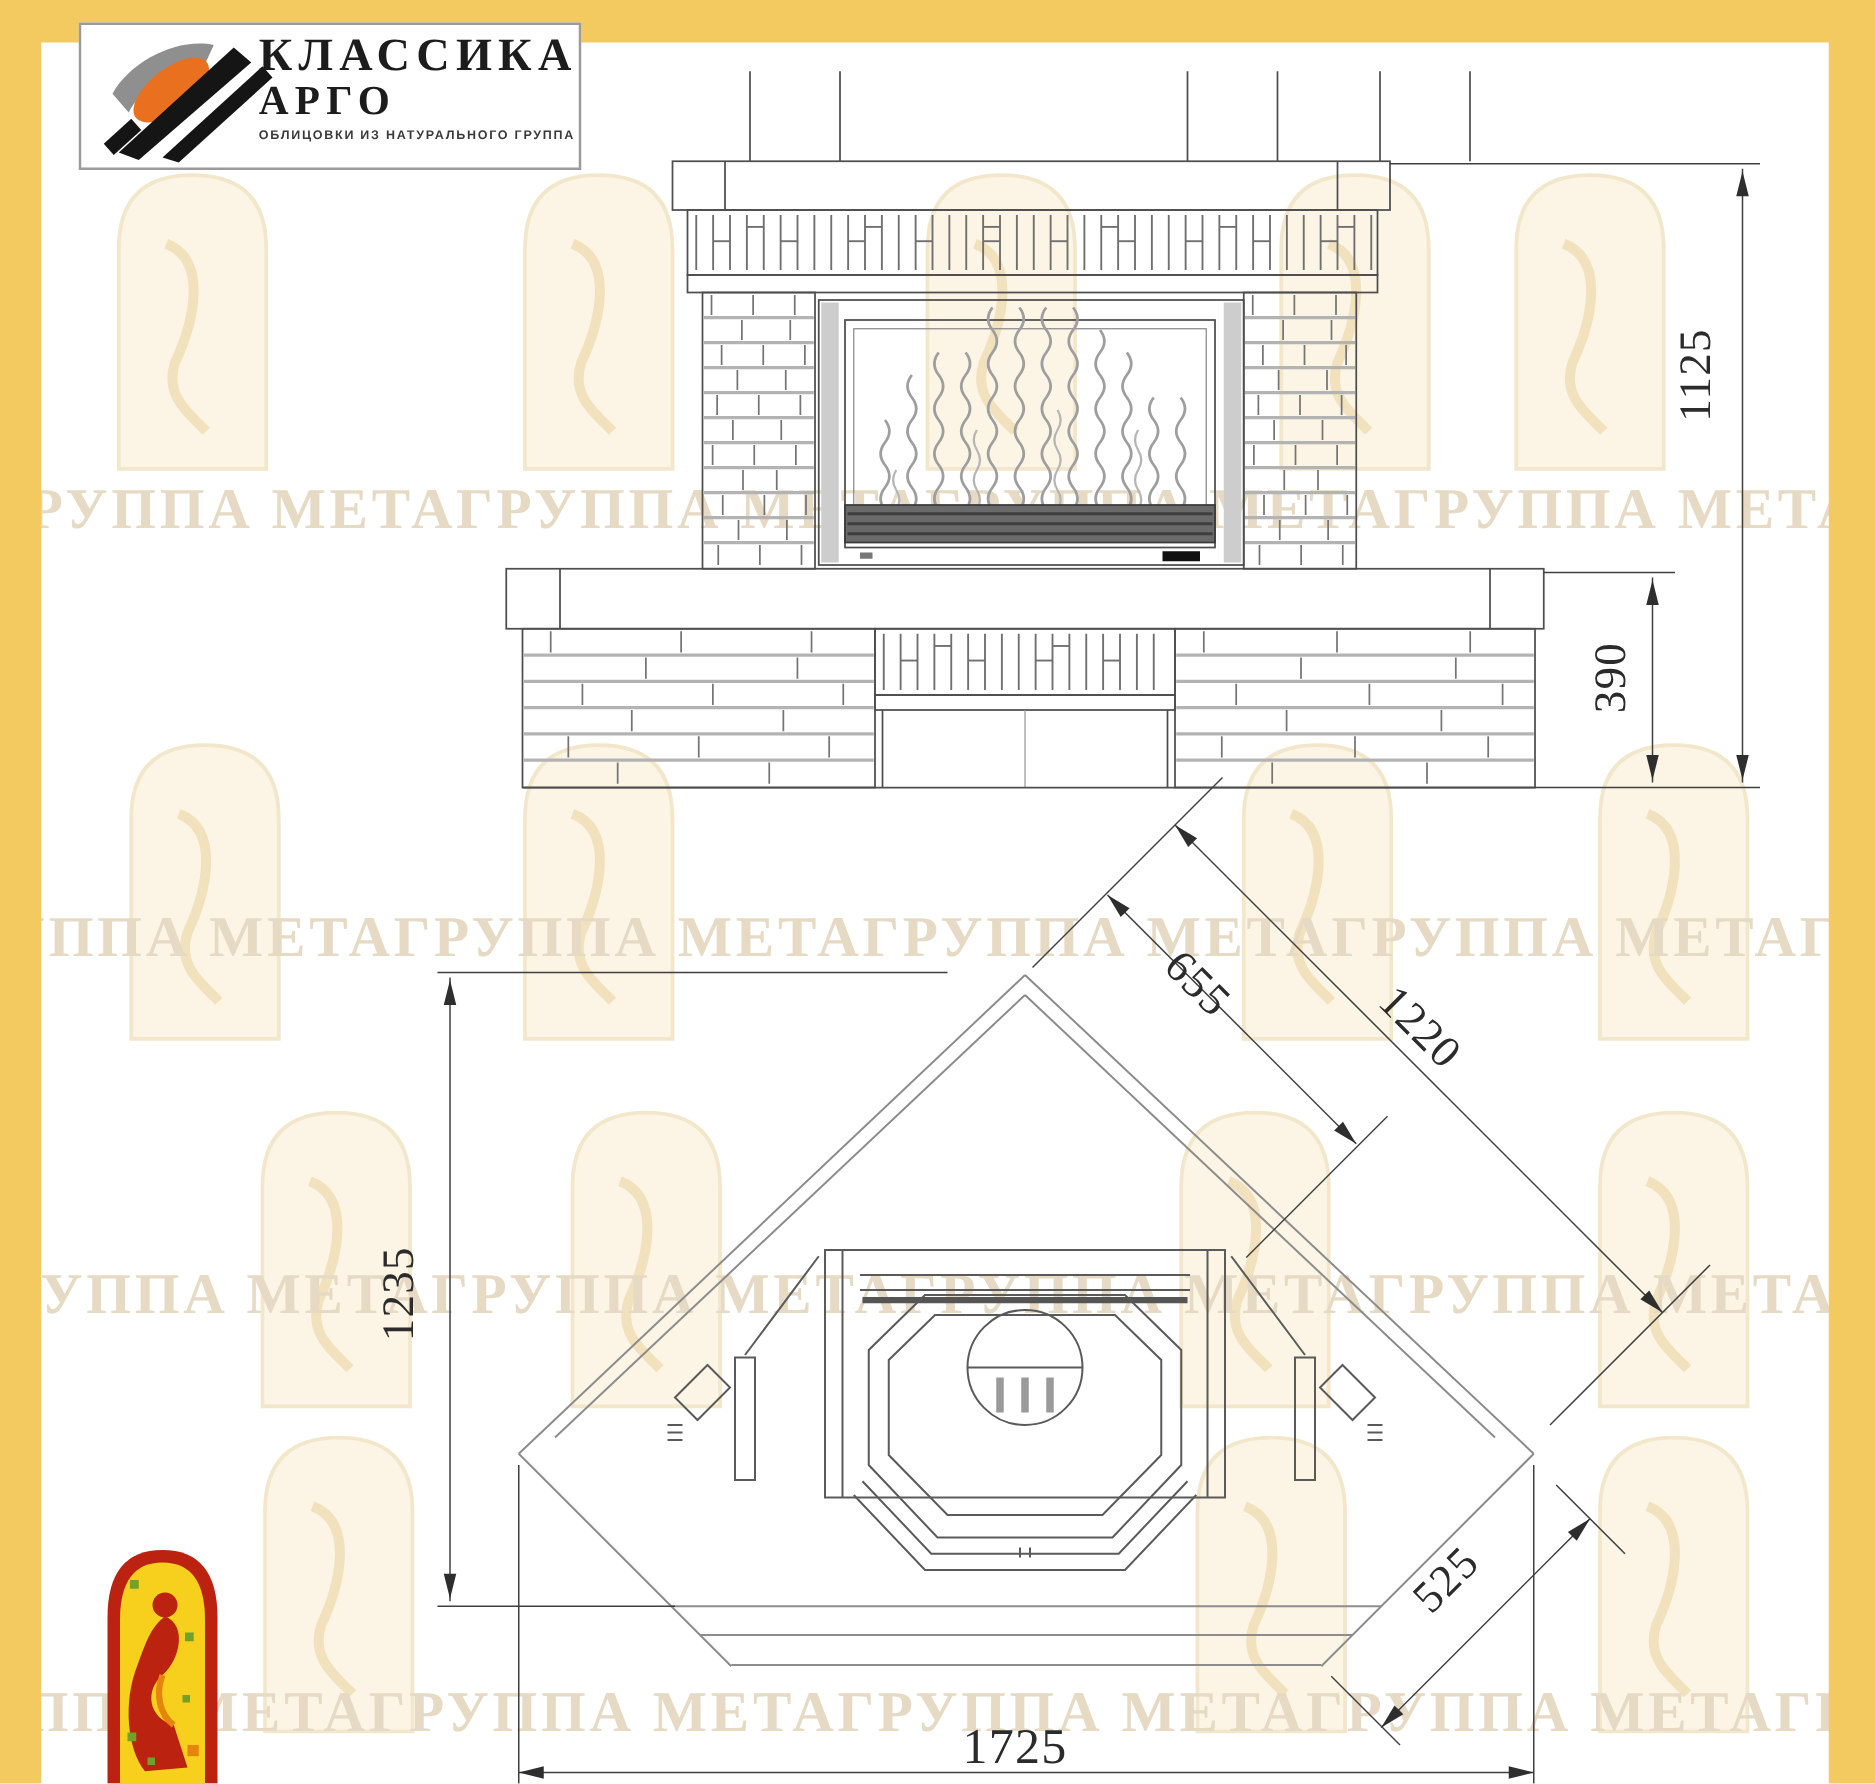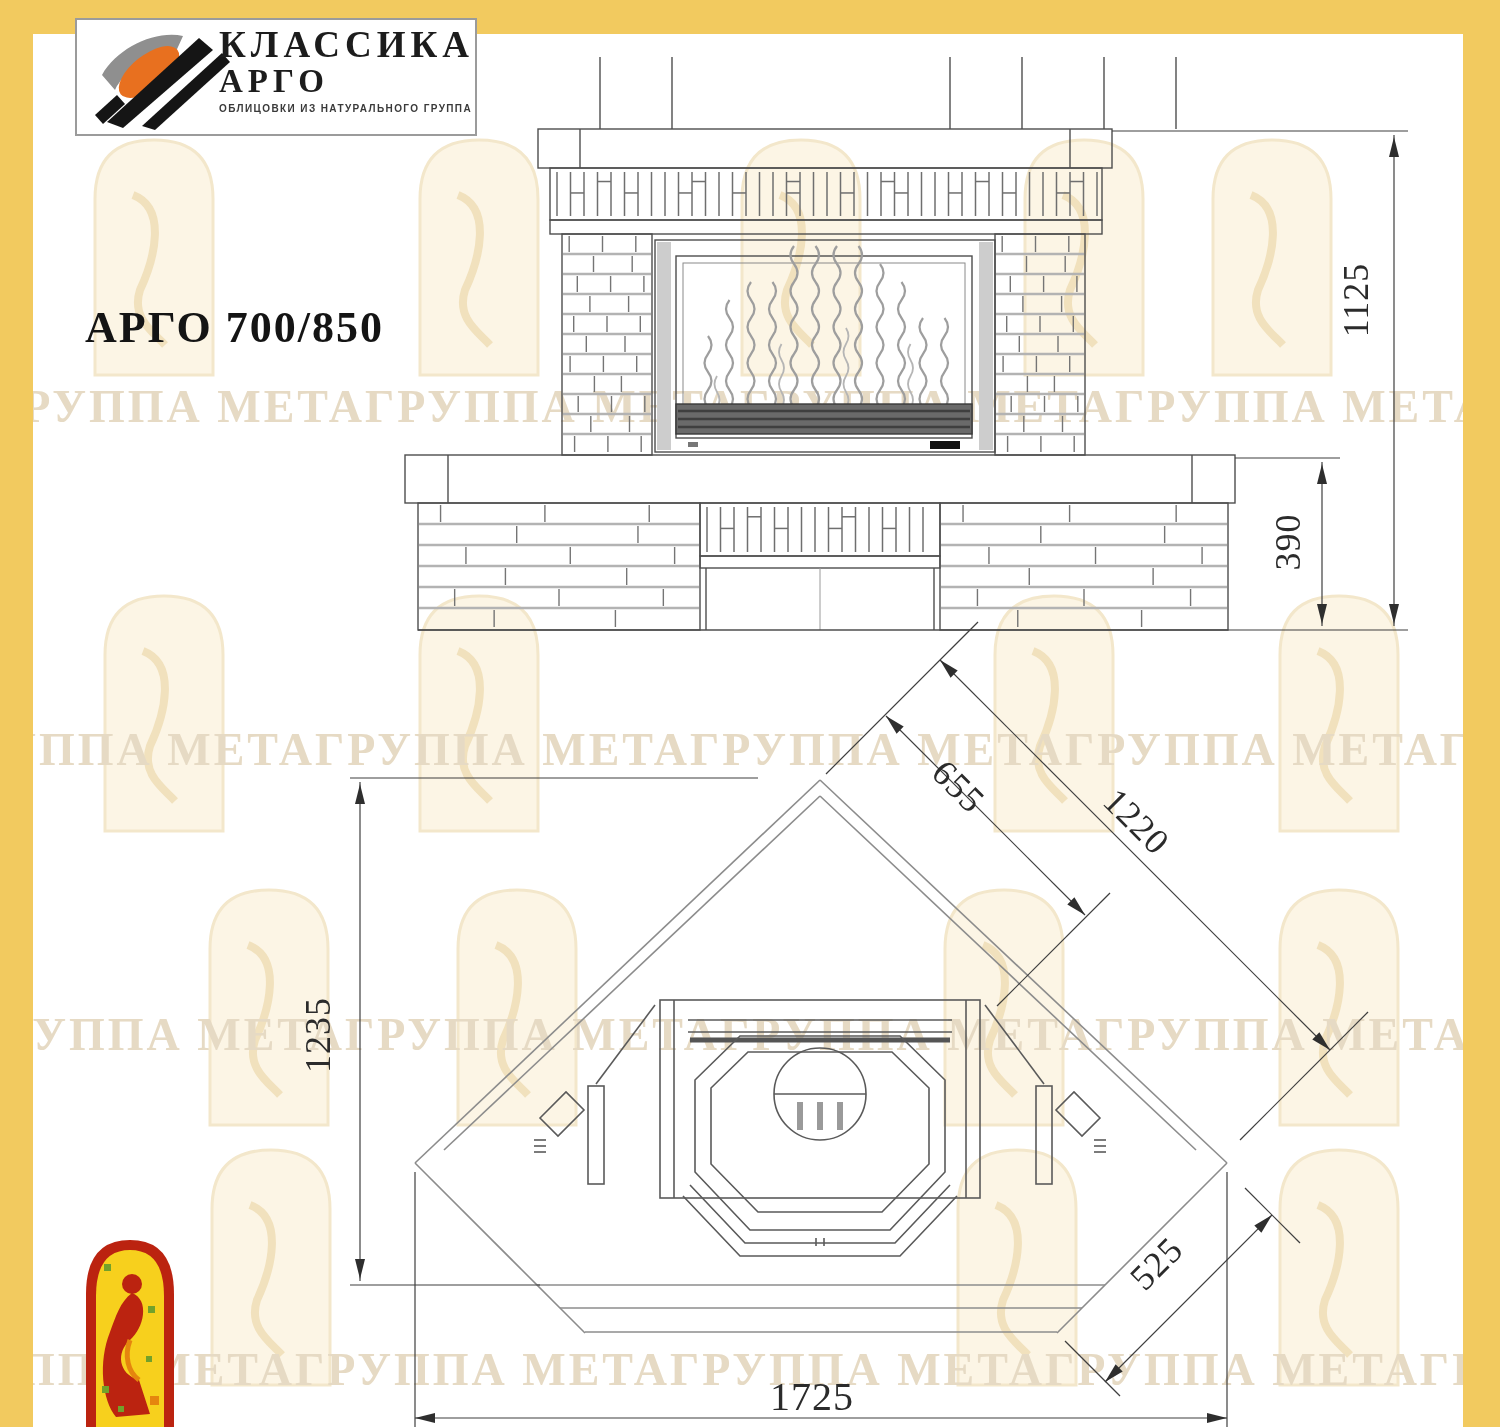--- a/index.html
+++ b/index.html
@@ -14,21 +14,21 @@
   .dim-text{fill:var(--dim-text,#2b2b2b);font-family:"Liberation Serif",serif;
             font-size:36px;letter-spacing:1px;}
   .dim-text-lg{font-size:40px;}
   .draw line,.draw rect,.draw path{stroke:var(--line-dark,#4e4e4e);fill:none;stroke-width:1.4;}
   .plan line,.plan rect,.plan path,.plan circle,.plan polygon{stroke:var(--line-light,#8c8c8c);fill:none;stroke-width:1.6;}
   .plan .ins{stroke:#5a5a5a;}
   .dims line{stroke:#3f3f3f;stroke-width:1.2;fill:none;}
 
   
   .logo-box{position:absolute;left:63px;top:18px;width:398px;height:114px;background:#fff;
-            border:2px solid #9b9b9b;z-index:3;margin-left:12px;}
+            border:2px solid #9b9b9b;z-index:3;}
   .logo-strokes{position:absolute;left:10px;top:0px;width:150px;height:112px;}
   .logo-text{position:absolute;left:142px;top:6px;width:256px;}
   .logo-l1{font-family:"Liberation Serif",serif;font-weight:bold;font-size:37px;
            letter-spacing:5px;color:#1c1c1c;line-height:1.05;}
   .logo-l2{font-family:"Liberation Serif",serif;font-weight:bold;font-size:33px;
            letter-spacing:5px;color:#1c1c1c;line-height:1.0;}
   .logo-sub{font-family:"Liberation Sans",sans-serif;font-weight:bold;font-size:10px;
             letter-spacing:1.4px;color:#3a3a3a;margin-top:5px;white-space:nowrap;}
 
   .model-title{position:absolute;left:85px;top:302px;z-index:3;
@@ -482,21 +482,20 @@
     <path d="M55 106 L135 33 L143 42 L68 110 Z" style="fill:var(--logo-black,#151515)"></path>
     <path d="M8 95 L30 75 L38 84 L16 104 Z" style="fill:var(--logo-black,#151515)"></path>
   </svg>
   <div class="logo-text">
     <div class="logo-l1">КЛАССИКА</div>
     <div class="logo-l2">АРГО</div>
     <div class="logo-sub">ОБЛИЦОВКИ ИЗ НАТУРАЛЬНОГО ГРУППА</div>
   </div>
 </div>
 
-<div class="model-title">АРГО 700/850</div>
 
 <svg class="mascot" viewBox="0 0 92 191">
   <path d="M2 191 L2 58 Q2 4 46 4 Q90 4 90 58 L90 191 Z" style="fill:var(--mascot-red,#BB2310)"></path>
   <path d="M12 191 L12 60 Q12 14 46 14 Q80 14 80 60 L80 191 Z" style="fill:var(--mascot-yellow,#F7D01D)"></path>
   <circle cx="48" cy="48" r="10" style="fill:var(--mascot-red,#BB2310)"></circle>
   <path d="M48 57 C66 64 60 92 46 104 C32 116 34 138 55 144 L66 178 L32 181 C18 164 14 126 26 96 C32 80 36 66 48 57 Z" style="fill:var(--mascot-red,#BB2310)"></path>
   <path d="M46 104 C40 120 44 136 55 144" style="fill:none;stroke:var(--mascot-orange,#E5850E);stroke-width:5"></path>
   <rect x="20" y="28" width="7" height="7" style="fill:var(--mascot-green,#72A12B)"></rect>
   <rect x="64" y="70" width="7" height="7" style="fill:var(--mascot-green,#72A12B)"></rect>
   <rect x="18" y="150" width="7" height="7" style="fill:var(--mascot-green,#72A12B)"></rect>

